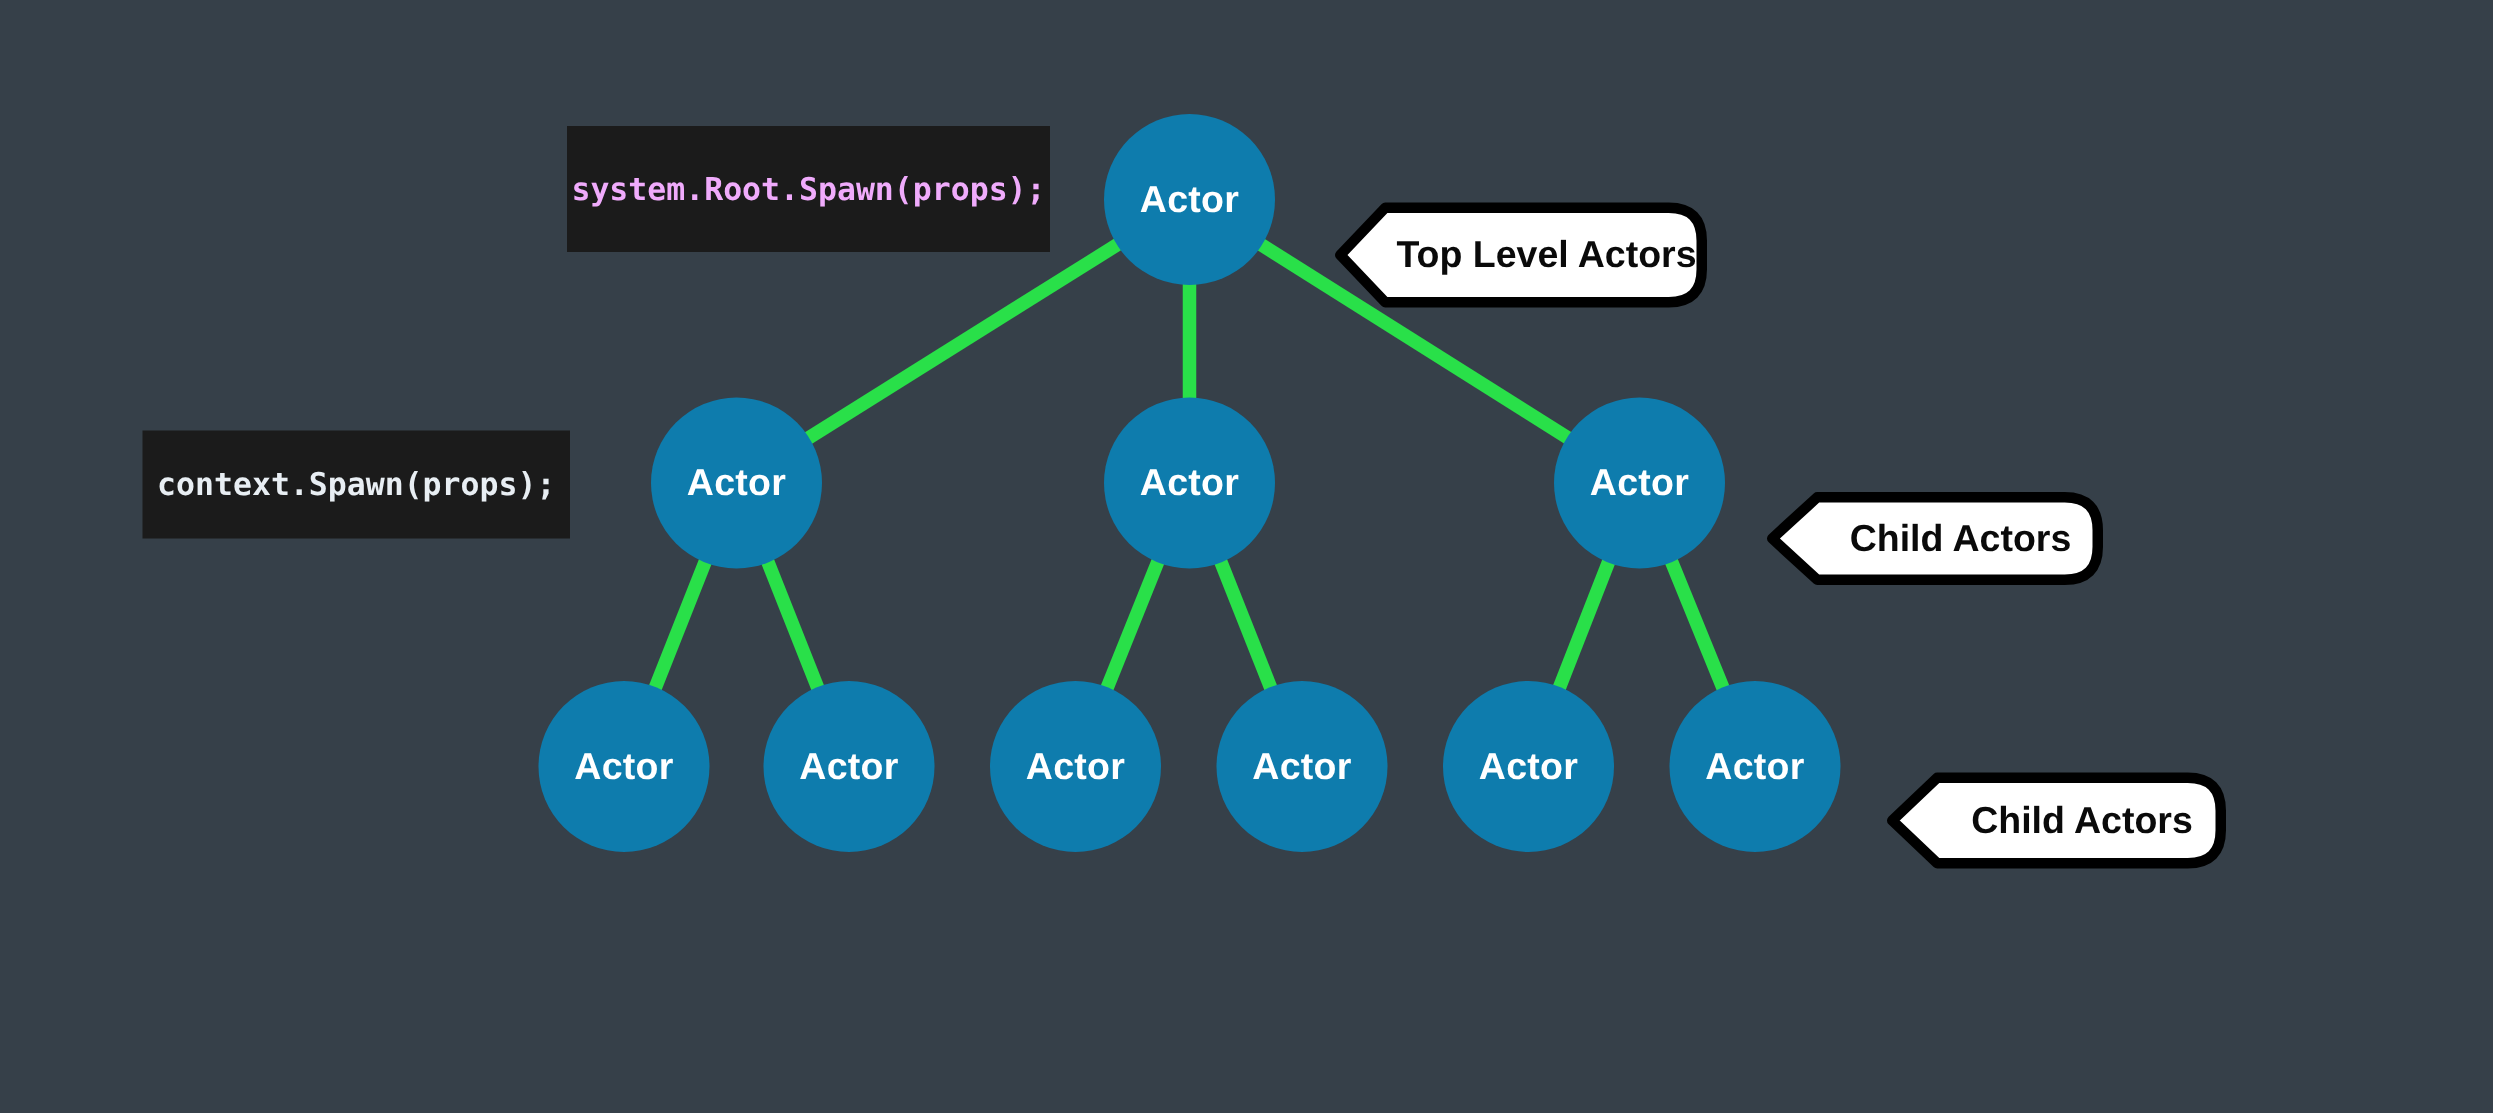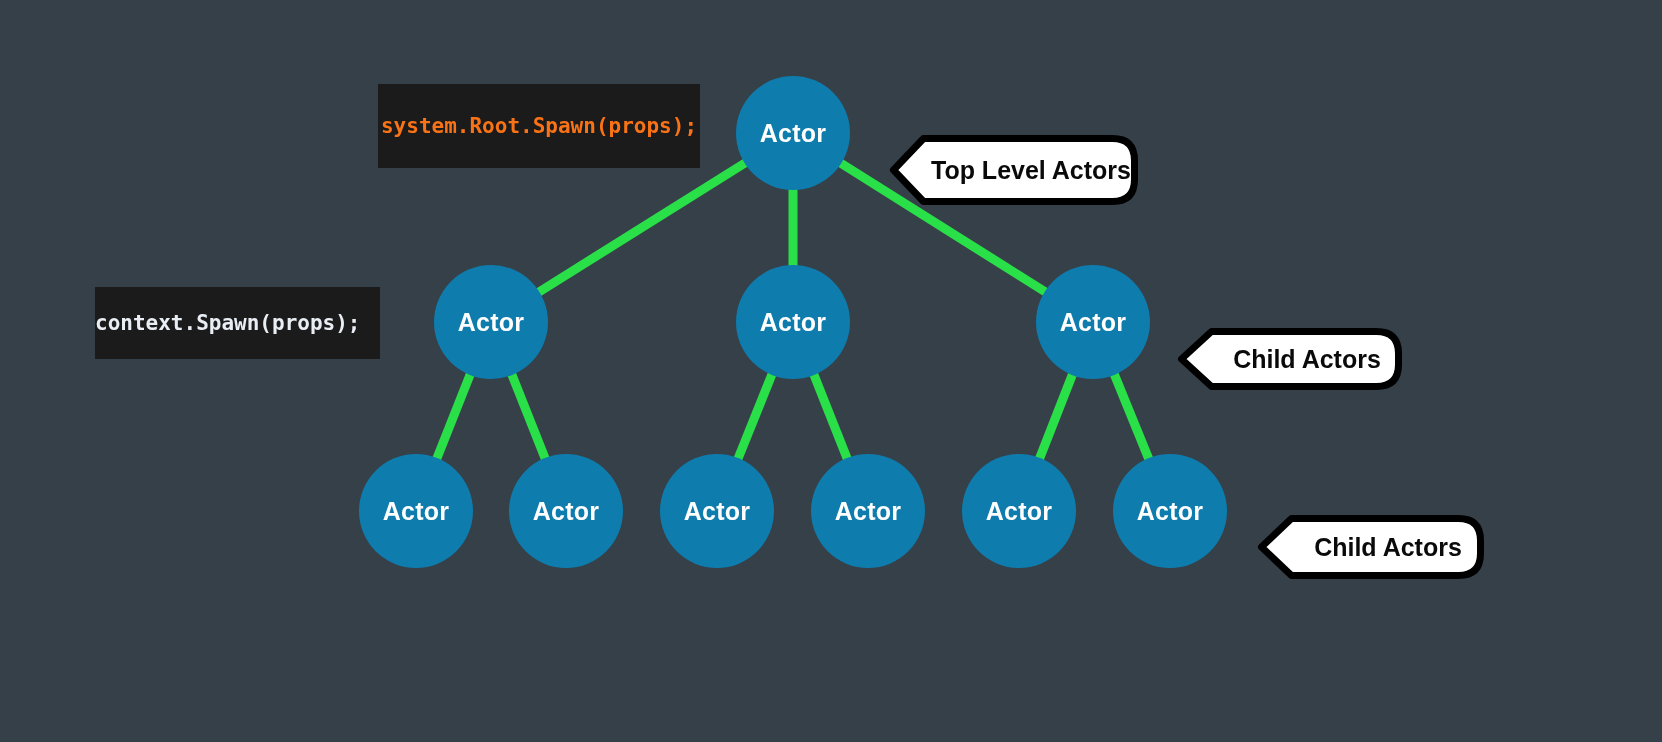--- a/index.html
+++ b/index.html
@@ -126,24 +126,24 @@
       </div>
       <div class="node" style="left: 1019px; top: 511px; width: 114px; height: 114px; margin-left: -57px; margin-top: -57px; background: rgb(14, 124, 173); color: rgb(255, 255, 255);">
         <span class="node-label">Actor</span>
       </div>
       <div class="node" style="left: 1170px; top: 511px; width: 114px; height: 114px; margin-left: -57px; margin-top: -57px; background: rgb(14, 124, 173); color: rgb(255, 255, 255);">
         <span class="node-label">Actor</span>
       </div>
     </div>
 
   <div id="codebox-layer">
-      <div class="code-box" style="left: 378px; top: 84px; width: 322px; height: 84px; background: rgb(27, 27, 27); color: #f97316; justify-content: center;">
+      <div class="code-box" style="left: 378px; top: 84px; width: 322px; height: 84px; background: rgb(27, 27, 27); color: #f0abfc; justify-content: center;">
         <span>system.Root.Spawn(props);</span>
       </div>
-      <div class="code-box" style="left: 95px; top: 287px; width: 285px; height: 72px; background: rgb(27, 27, 27); color: rgb(232, 238, 243); ">
+      <div class="code-box" style="left: 95px; top: 287px; width: 285px; height: 72px; background: rgb(27, 27, 27); color: rgb(232, 238, 243); justify-content: center;">
         <span>context.Spawn(props);</span>
       </div>
     </div>
 
   <div id="callout-layer">
       <div class="callout" style="left: 890px; top: 99px; width: 248px; height: 70px;">
         <svg width="248" height="70" viewBox="0 0 248 70">
           <path d="M 3.5 35 L 33.5 3.5 L 222.5 3.5 Q 244.5 3.5 244.5 25.5 L 244.5 44.5 Q 244.5 66.5 222.5 66.5 L 33.5 66.5 Z" fill="#FFFFFF" stroke="#000000" stroke-width="7" stroke-linejoin="round"></path>
         </svg>
         <div class="callout-text" style="color: rgb(10, 10, 10);">Top Level Actors</div>

